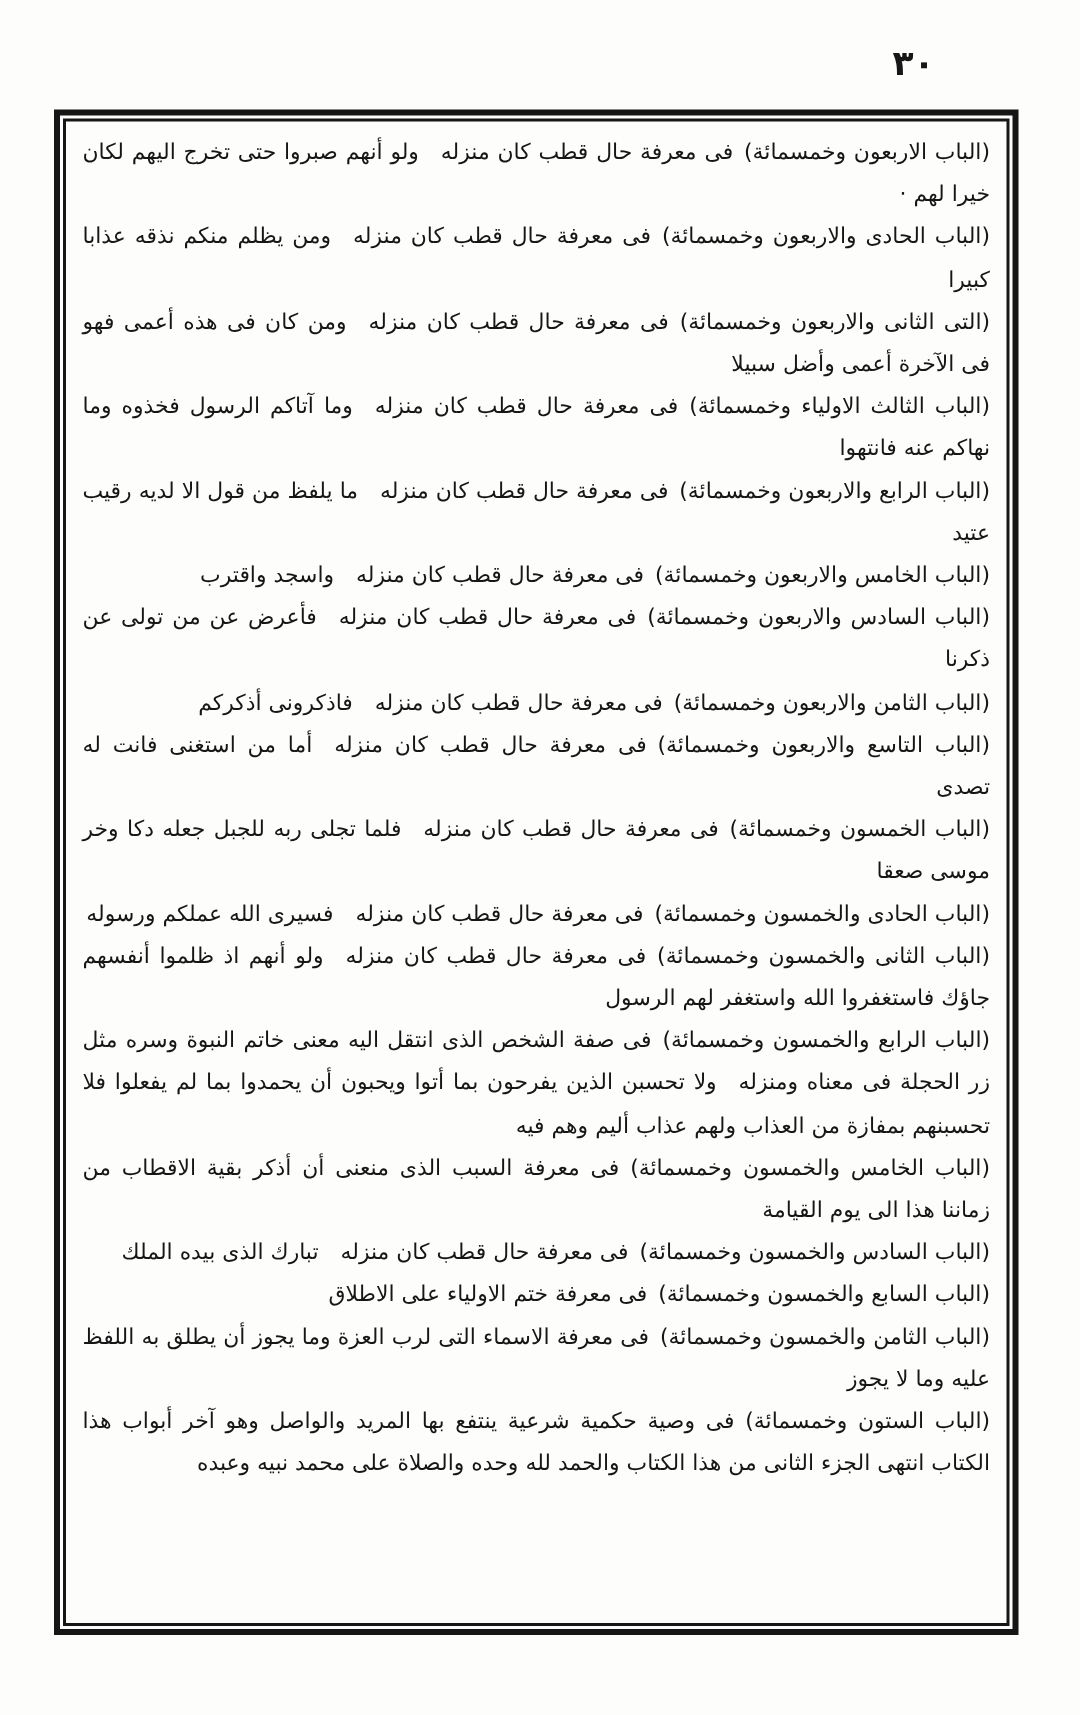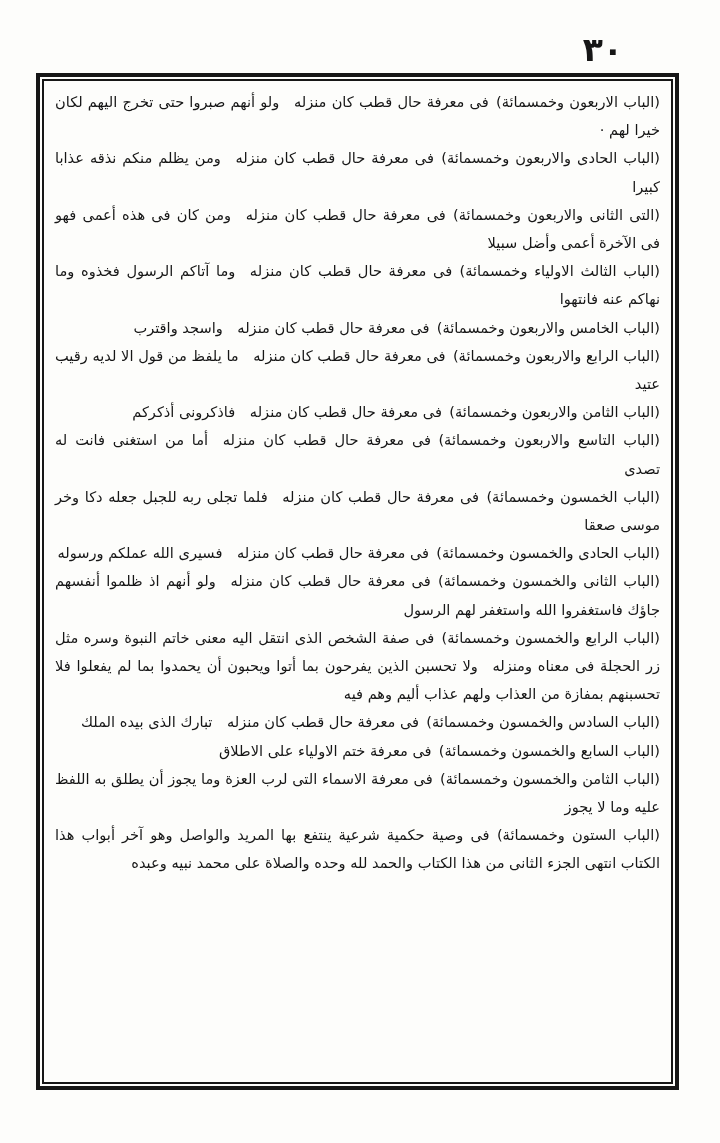--- a/index.html
+++ b/index.html
@@ -11,21 +11,21 @@
     height: 1143px;
     position: relative;
     overflow: hidden;
     background: var(--paper, #fdfdfb);
     font-family: "DejaVu Sans", sans-serif;
   }
   .page-number {
     position: absolute;
     top: 30px;
     right: 97px;
-    font-size: 33px;
+    font-size: 23px;
     font-weight: bold;
     color: var(--ink, #141414);
     letter-spacing: 1px;
   }
   .frame {
     position: absolute;
     left: 36px;
     top: 73px;
     width: 643px;
     height: 1017px;
@@ -62,27 +62,29 @@
 
 <div class="page-number">٣٠</div>
 
 <div class="frame">
   <div class="frame-inner">
     <div class="chapter-list">
         <p class="entry"><span class="entry-heading">(الباب الاربعون وخمسمائة)</span><span> فى معرفة حال قطب كان منزله</span><span>  ولو أنهم صبروا حتى تخرج اليهم لكان خيرا لهم ·</span></p>
         <p class="entry"><span class="entry-heading">(الباب الحادى والاربعون وخمسمائة)</span><span> فى معرفة حال قطب كان منزله</span><span>  ومن يظلم منكم نذقه عذابا كبيرا</span></p>
         <p class="entry"><span class="entry-heading">(التى الثانى والاربعون وخمسمائة)</span><span> فى معرفة حال قطب كان منزله</span><span>  ومن كان فى هذه أعمى فهو فى الآخرة أعمى وأضل سبيلا</span></p>
         <p class="entry"><span class="entry-heading">(الباب الثالث الاولياء وخمسمائة)</span><span> فى معرفة حال قطب كان منزله</span><span>  وما آتاكم الرسول فخذوه وما نهاكم عنه فانتهوا</span></p>
+        <p class="entry"><span class="entry-heading">(الباب الرابع والاربعون وخمسمائة)</span><span> فى معرفة حال قطب كان منزله</span><span>  ما يلفظ من قول الا لديه رقيب عتيد</span></p>
         <p class="entry"><span class="entry-heading">(الباب الخامس والاربعون وخمسمائة)</span><span> فى معرفة حال قطب كان منزله</span><span>  واسجد واقترب</span></p>
-        <p class="entry"><span class="entry-heading">(الباب الرابع والاربعون وخمسمائة)</span><span> فى معرفة حال قطب كان منزله</span><span>  ما يلفظ من قول الا لديه رقيب عتيد</span></p>
+        <p class="entry"><span class="entry-heading">(الباب السادس والاربعون وخمسمائة)</span><span> فى معرفة حال قطب كان منزله</span><span>  فأعرض عن من تولى عن ذكرنا</span></p>
         <p class="entry"><span class="entry-heading">(الباب الثامن والاربعون وخمسمائة)</span><span> فى معرفة حال قطب كان منزله</span><span>  فاذكرونى أذكركم</span></p>
         <p class="entry"><span class="entry-heading">(الباب التاسع والاربعون وخمسمائة)</span><span> فى معرفة حال قطب كان منزله</span><span>  أما من استغنى فانت له تصدى</span></p>
         <p class="entry"><span class="entry-heading">(الباب الخمسون وخمسمائة)</span><span> فى معرفة حال قطب كان منزله</span><span>  فلما تجلى ربه للجبل جعله دكا وخر موسى صعقا</span></p>
         <p class="entry"><span class="entry-heading">(الباب الحادى والخمسون وخمسمائة)</span><span> فى معرفة حال قطب كان منزله</span><span>  فسيرى الله عملكم ورسوله</span></p>
         <p class="entry"><span class="entry-heading">(الباب الثانى والخمسون وخمسمائة)</span><span> فى معرفة حال قطب كان منزله</span><span>  ولو أنهم اذ ظلموا أنفسهم جاؤك فاستغفروا الله واستغفر لهم الرسول</span></p>
         <p class="entry"><span class="entry-heading">(الباب الرابع والخمسون وخمسمائة)</span><span> فى صفة الشخص الذى انتقل اليه معنى خاتم النبوة وسره مثل زر الحجلة فى معناه ومنزله</span><span>  ولا تحسبن الذين يفرحون بما أتوا ويحبون أن يحمدوا بما لم يفعلوا فلا تحسبنهم بمفازة من العذاب ولهم عذاب أليم وهم فيه</span></p>
+        <p class="entry"><span class="entry-heading">(الباب الخامس والخمسون وخمسمائة)</span><span> فى معرفة السبب الذى منعنى أن أذكر بقية الاقطاب من زماننا هذا الى يوم القيامة</span></p>
         <p class="entry"><span class="entry-heading">(الباب السادس والخمسون وخمسمائة)</span><span> فى معرفة حال قطب كان منزله</span><span>  تبارك الذى بيده الملك</span></p>
         <p class="entry"><span class="entry-heading">(الباب السابع والخمسون وخمسمائة)</span><span> فى معرفة ختم الاولياء على الاطلاق</span></p>
         <p class="entry"><span class="entry-heading">(الباب الثامن والخمسون وخمسمائة)</span><span> فى معرفة الاسماء التى لرب العزة وما يجوز أن يطلق به اللفظ عليه وما لا يجوز</span></p>
         <p class="entry"><span class="entry-heading">(الباب الستون وخمسمائة)</span><span> فى وصية حكمية شرعية ينتفع بها المريد والواصل وهو آخر أبواب هذا الكتاب انتهى الجزء الثانى من هذا الكتاب والحمد لله وحده والصلاة على محمد نبيه وعبده</span></p>
       </div>
   </div>
 </div>
 
 </body></html>

